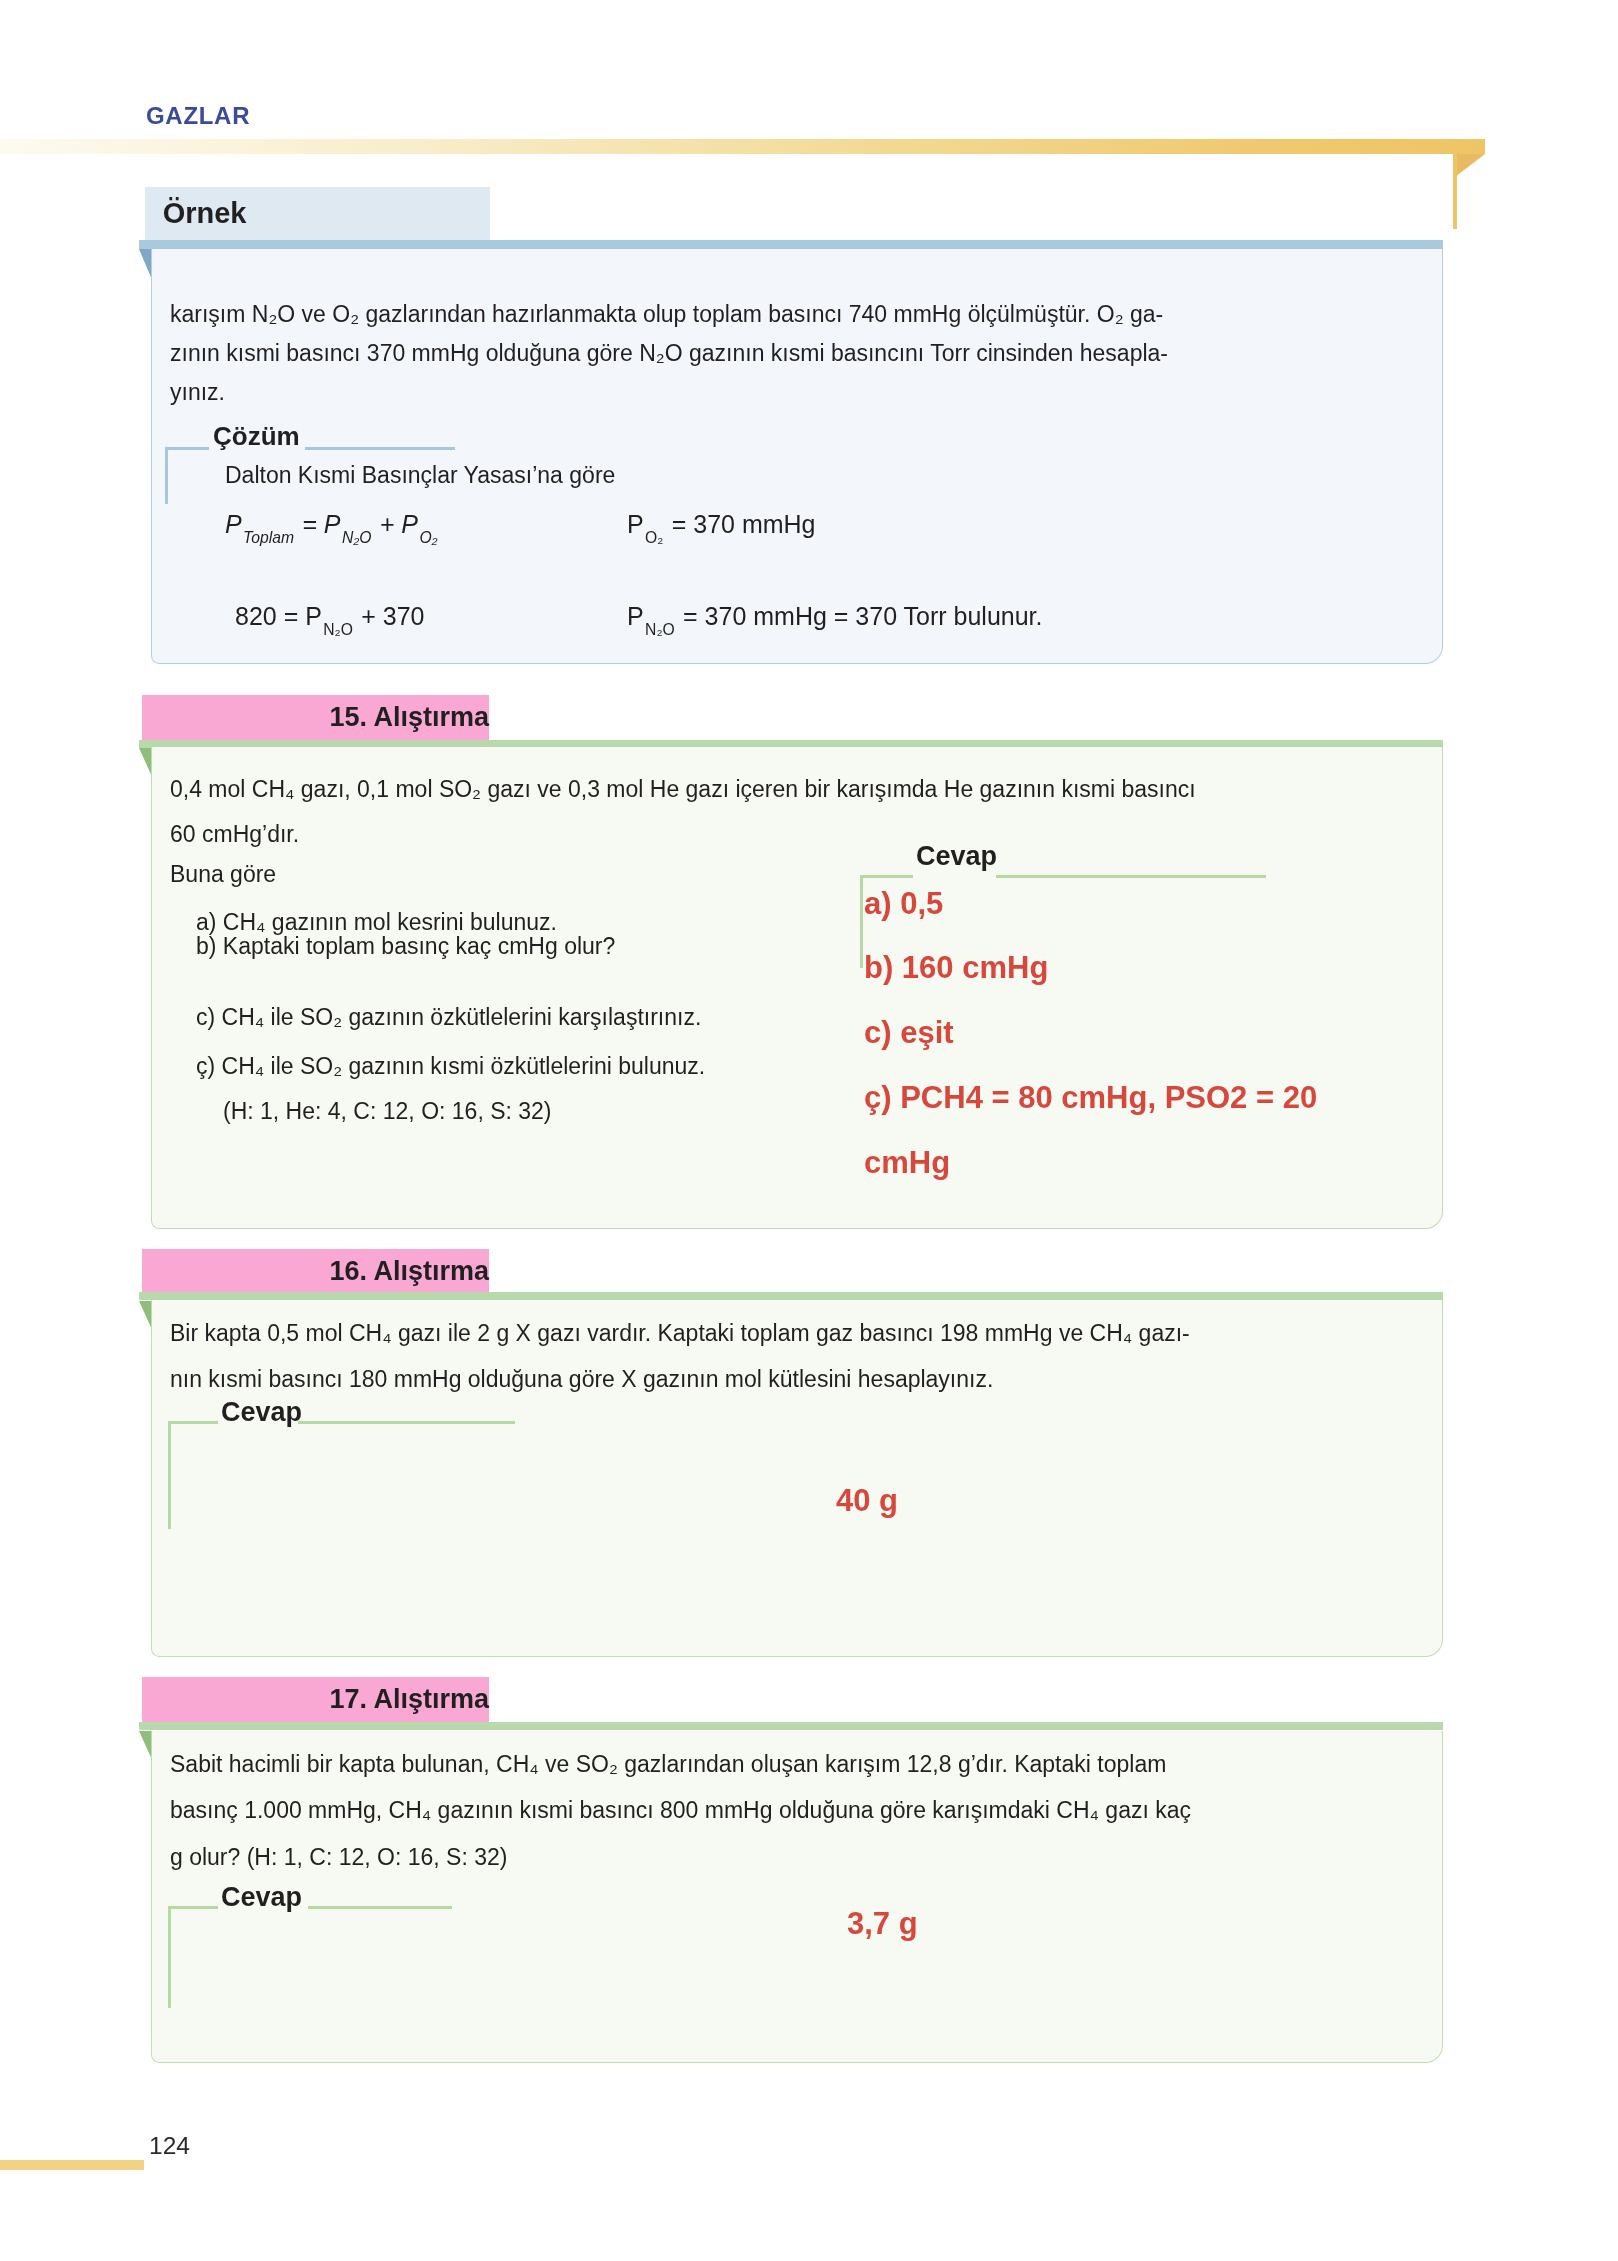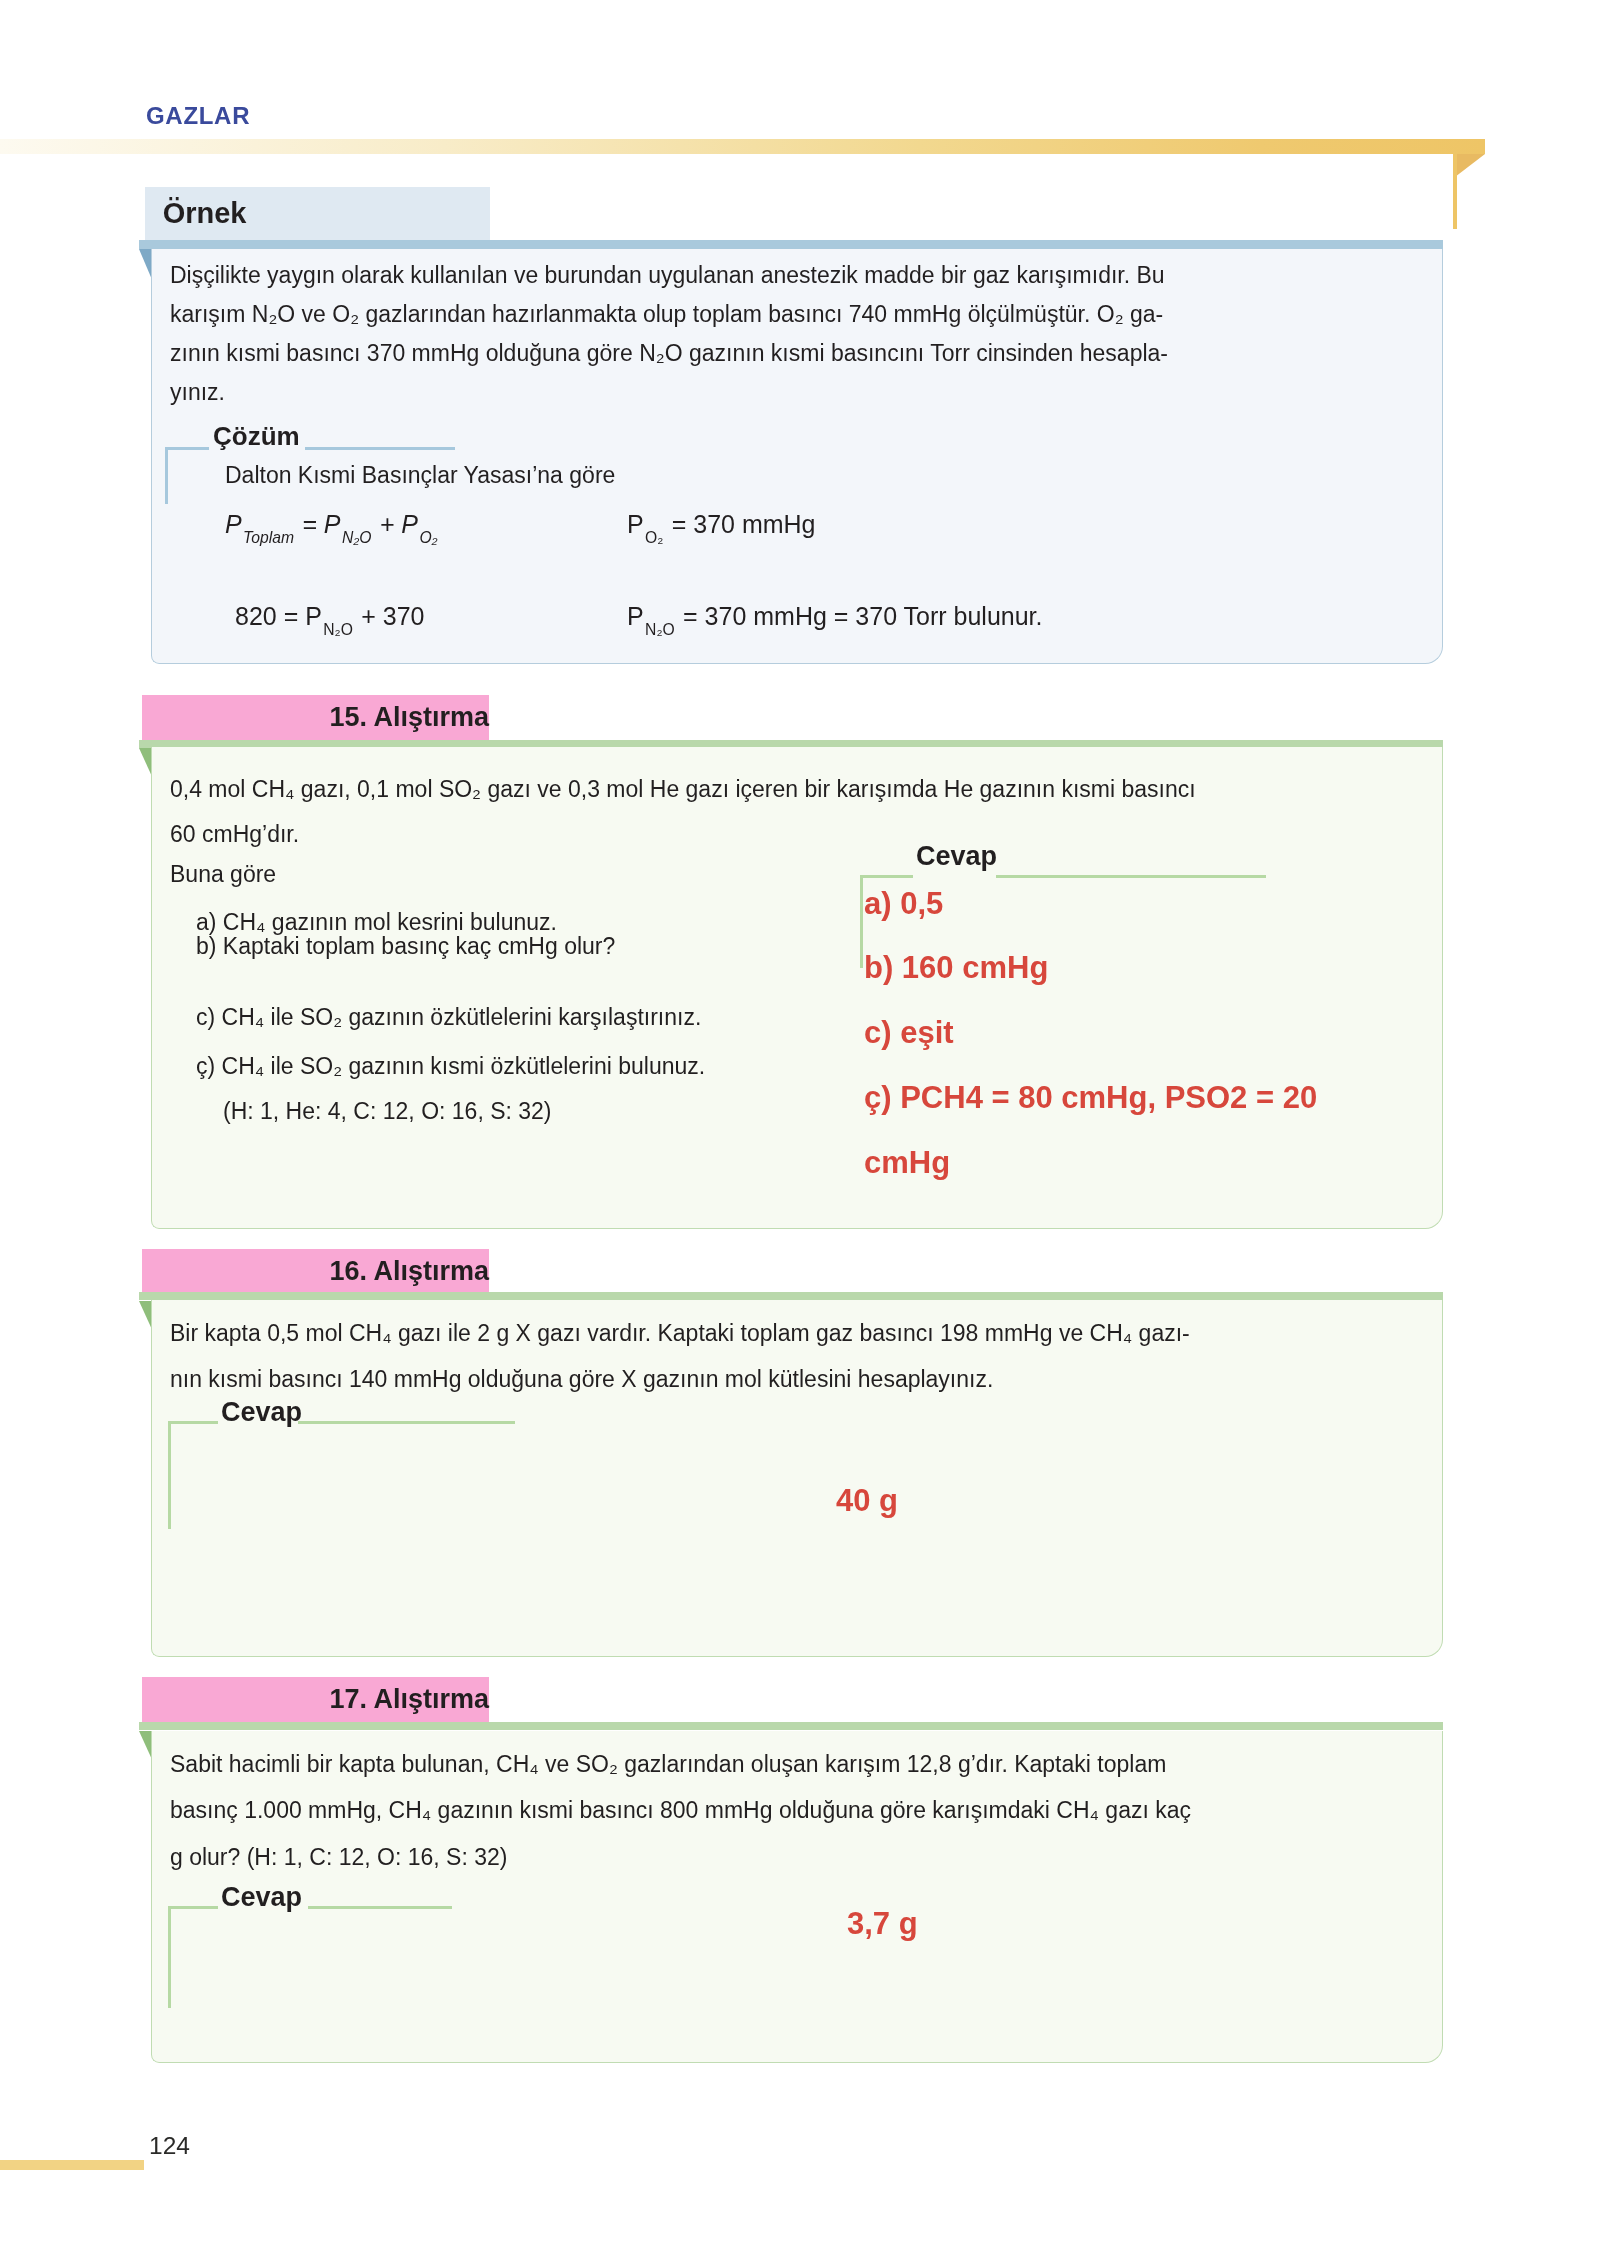--- a/index.html
+++ b/index.html
@@ -58,21 +58,20 @@
   <div class="abs running-head">GAZLAR</div>
   <div class="abs gold-band"></div>
   <div class="abs gold-fold"></div>
   <div class="abs gold-stem"></div>
 
   <div class="abs tab tab-blue">Örnek</div>
   <div class="abs bar-blue"></div>
   <div class="abs fold-blue"></div>
   <div class="abs box box-blue"></div>
 
-  <div class="abs body-text" style="left:170px;top:262px;">Dişçilikte yaygın olarak kullanılan ve burundan uygulanan anestezik madde bir gaz karışımıdır. Bu</div>
   <div class="abs body-text" style="left:170px;top:301px;">karışım N₂O ve O₂ gazlarından hazırlanmakta olup toplam basıncı 740 mmHg ölçülmüştür. O₂ ga-</div>
   <div class="abs body-text" style="left:170px;top:340px;">zının kısmi basıncı 370 mmHg olduğuna göre N₂O gazının kısmi basıncını Torr cinsinden hesapla-</div>
   <div class="abs body-text" style="left:170px;top:379px;">yınız.</div>
 
   <div class="abs label-strong" style="left:213px;top:421px;font-size:26px;">Çözüm</div>
   <div class="abs rule rule-blue" style="left:165px;top:447px;width:44px;"></div>
   <div class="abs rule rule-blue" style="left:305px;top:447px;width:150px;"></div>
   <div class="abs vrule rule-blue" style="left:165px;top:447px;height:57px;"></div>
 
   <div class="abs body-text" style="left:225px;top:462px;">Dalton Kısmi Basınçlar Yasası’na göre</div>
@@ -106,21 +105,21 @@
   <div class="abs answer-red" style="left:864px;top:1015px;">c) eşit</div>
   <div class="abs answer-red" style="left:864px;top:1080px;">ç) PCH4 = 80 cmHg, PSO2 = 20</div>
   <div class="abs answer-red" style="left:864px;top:1145px;">cmHg</div>
 
   <div class="abs tab tab-green" style="left:142px;top:1249px;height:44px;line-height:44px;">16. Alıştırma</div>
   <div class="abs bar-green" style="top:1292px;"></div>
   <div class="abs fold-green" style="top:1301px;"></div>
   <div class="abs box box-green" style="top:1300px;height:357px;"></div>
 
   <div class="abs body-text" style="left:170px;top:1320px;">Bir kapta 0,5 mol CH₄ gazı ile 2 g X gazı vardır. Kaptaki toplam gaz basıncı 198 mmHg ve CH₄ gazı-</div>
-  <div class="abs body-text" style="left:170px;top:1366px;">nın kısmi basıncı 140 mmHg olduğuna göre X gazının mol kütlesini hesaplayınız.</div>
+  <div class="abs body-text" style="left:170px;top:1366px;">nın kısmi basıncı 180 mmHg olduğuna göre X gazının mol kütlesini hesaplayınız.</div>
 
   <div class="abs label-strong" style="left:221px;top:1397px;">Cevap</div>
   <div class="abs rule rule-green" style="left:168px;top:1421px;width:50px;"></div>
   <div class="abs rule rule-green" style="left:298px;top:1421px;width:217px;"></div>
   <div class="abs vrule rule-green" style="left:168px;top:1421px;height:108px;"></div>
 
   <div class="abs answer-red" style="left:836px;top:1483px;">40 g</div>
 
   <div class="abs tab tab-green" style="left:142px;top:1677px;height:45px;line-height:45px;">17. Alıştırma</div>
   <div class="abs bar-green" style="top:1722px;"></div>

